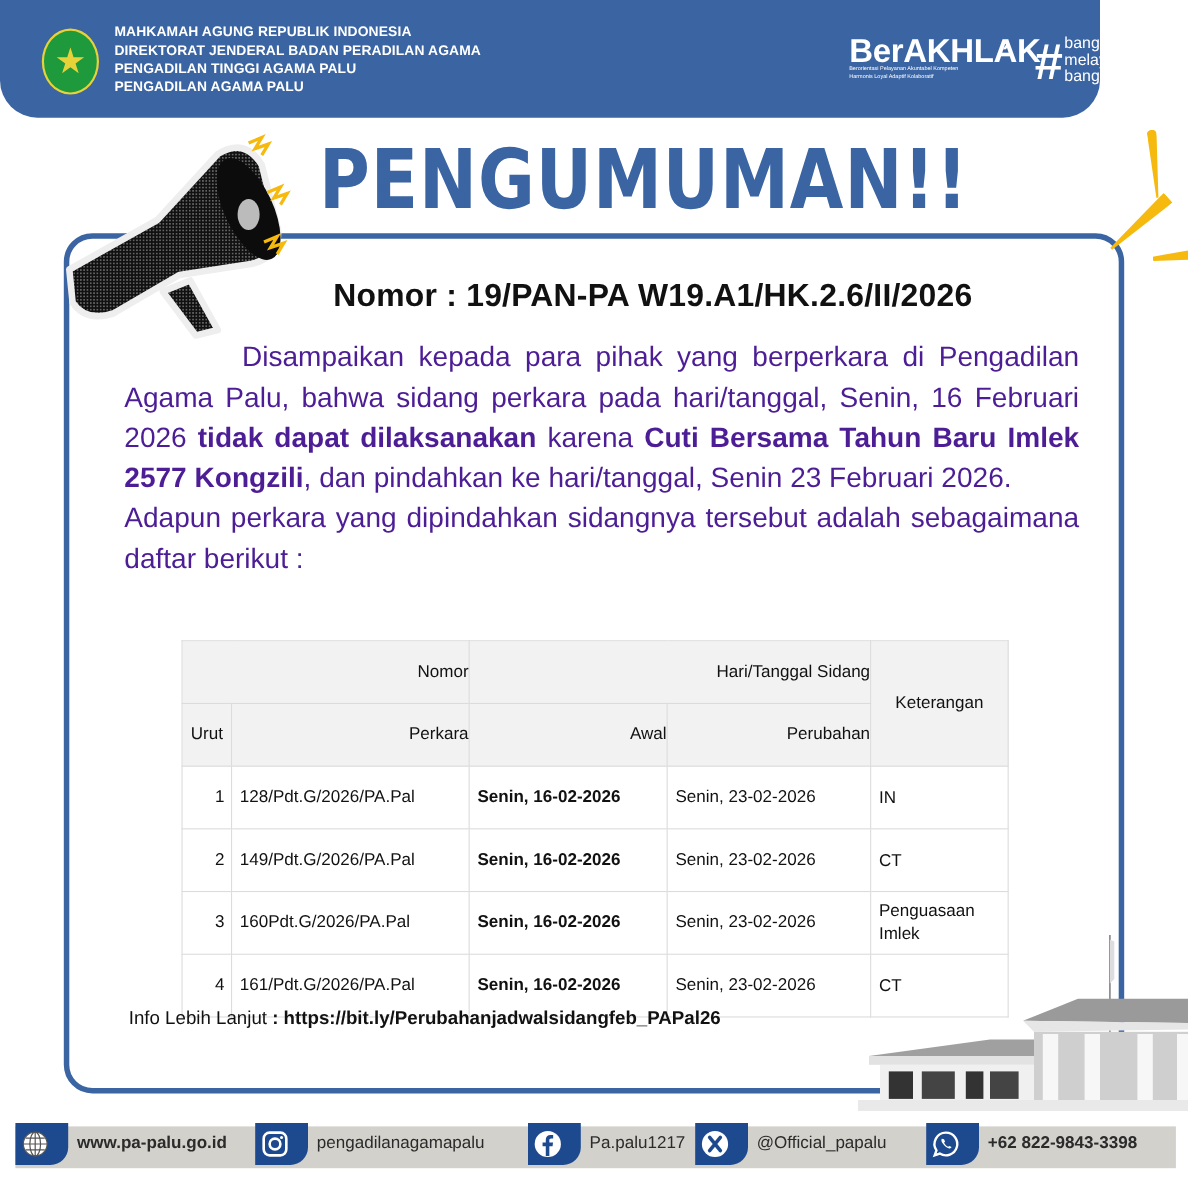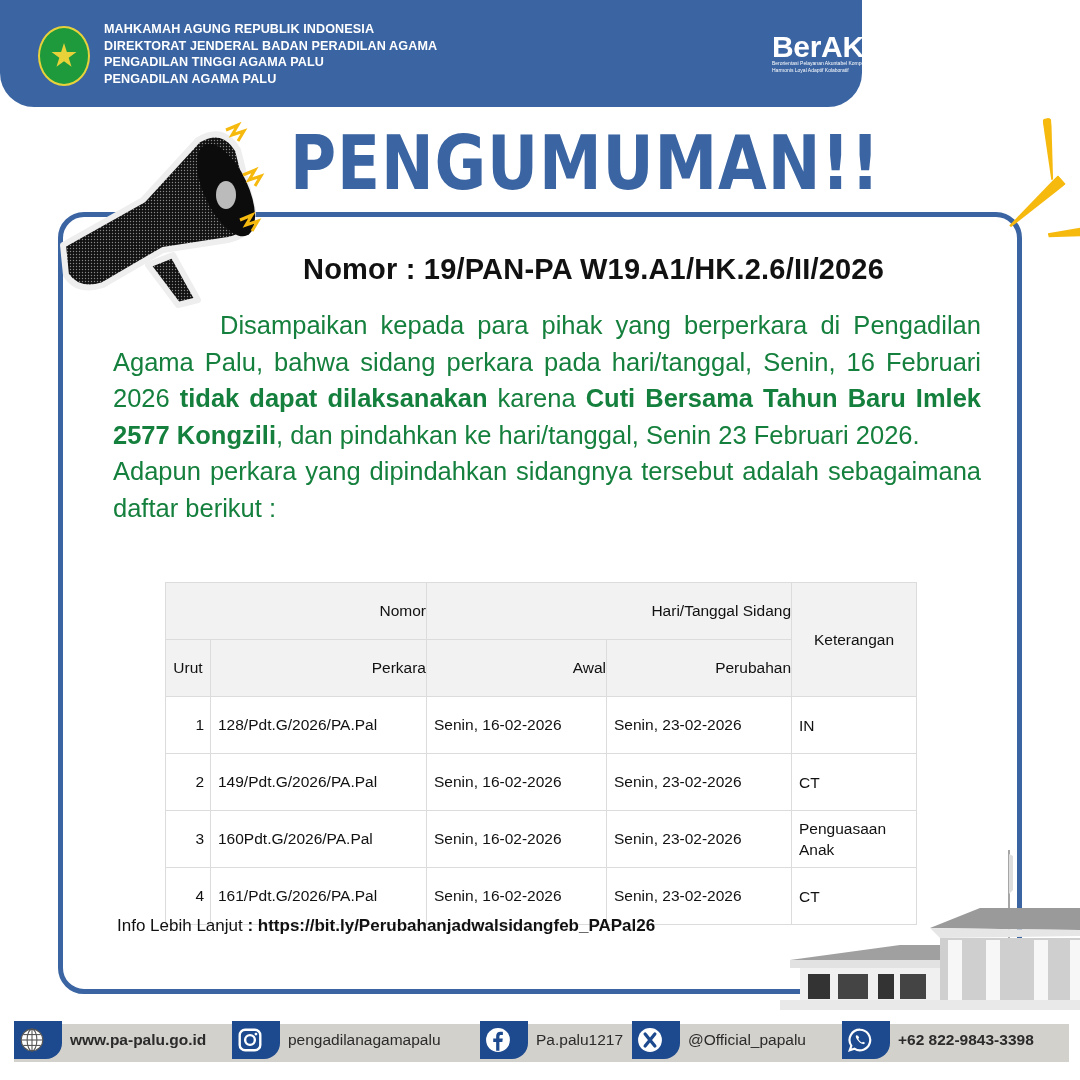--- a/index.html
+++ b/index.html
@@ -1,21 +1,21 @@
 <!DOCTYPE html>
 <html><head>
 <meta charset="utf-8">
 <style>
   * { box-sizing: border-box; margin: 0; padding: 0; }
   html, body { width: 1080px; height: 1080px; background: #ffffff; overflow: hidden; }
   body { position: relative; font-family: "Liberation Sans", "DejaVu Sans", sans-serif; color: #111; }
 
   
   .header {
-    position: absolute; left: 0; top: 0; width: 862px; height: 107px;
+    position: absolute; left: 0; top: 0; width: 1000px; height: 107px;
     background: #3a64a2; border-radius: 0 0 34px 34px;
   }
   .logo {
     position: absolute; left: 38px; top: 26px; width: 52px; height: 60px;
     border-radius: 50%; background: #1e9a3c; border: 2px solid #e8d23a;
     display: flex; align-items: center; justify-content: center;
   }
   .logo-inner { width: 26px; height: 26px; background: #e8d23a; clip-path: polygon(50% 0,61% 35%,98% 35%,68% 57%,79% 91%,50% 70%,21% 91%,32% 57%,2% 35%,39% 35%); }
   .org-lines { position: absolute; left: 104px; top: 21px; color: #fff; font-weight: 700; font-size: 12.6px; line-height: 16.5px; letter-spacing: 0.1px; }
   .org-lines div { white-space: nowrap; }
@@ -51,39 +51,39 @@
   
   .megaphone { position: absolute; left: 48px; top: 115px; width: 225px; height: 200px; }
 
   .nomor {
     position: absolute; left: 303px; top: 253px; font-size: 29px; font-weight: 700;
     color: #111; white-space: nowrap; letter-spacing: 0.2px;
   }
 
   .para {
     position: absolute; left: 113px; top: 307px; width: 868px;
-    font-size: 25.5px; line-height: 36.5px; text-align: justify; color: #15803d;
+    font-size: 25.5px; line-height: 36.5px; text-align: justify; color: #4c1d95;
   }
   .para p { margin: 0; }
   .para .indent { display: inline-block; width: 107px; }
   .para b { font-weight: 700; }
 
   
   table.sched {
     position: absolute; left: 165px; top: 582px; border-collapse: collapse;
     font-size: 15.5px; color: #111; background: #fff;
   }
   table.sched td, table.sched th { border: 1.5px solid #dcdcdc; }
   table.sched th { background: #f2f2f2; font-weight: 400; text-align: right; }
   .h1 th { height: 57px; }
   .h2 th { height: 57px; }
   table.sched td { height: 57px; padding: 0 7px; }
   .c-urut { width: 45px; text-align: right; }
   .c-perkara { width: 216px; margin-left: 24px; }
-  .c-awal { width: 180px; }
+  .c-awal { width: 180px; font-weight: bold; }
   .c-perubahan { width: 185px; }
   .c-ket { width: 125px; line-height: 21px; }
   table.sched td.c-urut { padding-right: 6px; }
 
   .info {
     position: absolute; left: 117px; top: 916px; font-size: 17px; white-space: nowrap; color: #111;
   }
   .info b { font-weight: 700; }
 
   
@@ -190,21 +190,21 @@
     <td class="c-perkara">149/Pdt.G/2026/PA.Pal</td>
     <td class="c-awal">Senin, 16-02-2026</td>
     <td class="c-perubahan">Senin, 23-02-2026</td>
     <td class="c-ket">CT</td>
   </tr>
   <tr>
     <td class="c-urut">3</td>
     <td class="c-perkara">160Pdt.G/2026/PA.Pal</td>
     <td class="c-awal">Senin, 16-02-2026</td>
     <td class="c-perubahan">Senin, 23-02-2026</td>
-    <td class="c-ket">Penguasaan Anak</td>
+    <td class="c-ket">Penguasaan Imlek</td>
   </tr>
   <tr>
     <td class="c-urut">4</td>
     <td class="c-perkara">161/Pdt.G/2026/PA.Pal</td>
     <td class="c-awal">Senin, 16-02-2026</td>
     <td class="c-perubahan">Senin, 23-02-2026</td>
     <td class="c-ket">CT</td>
   </tr>
 </tbody>
   </table>

